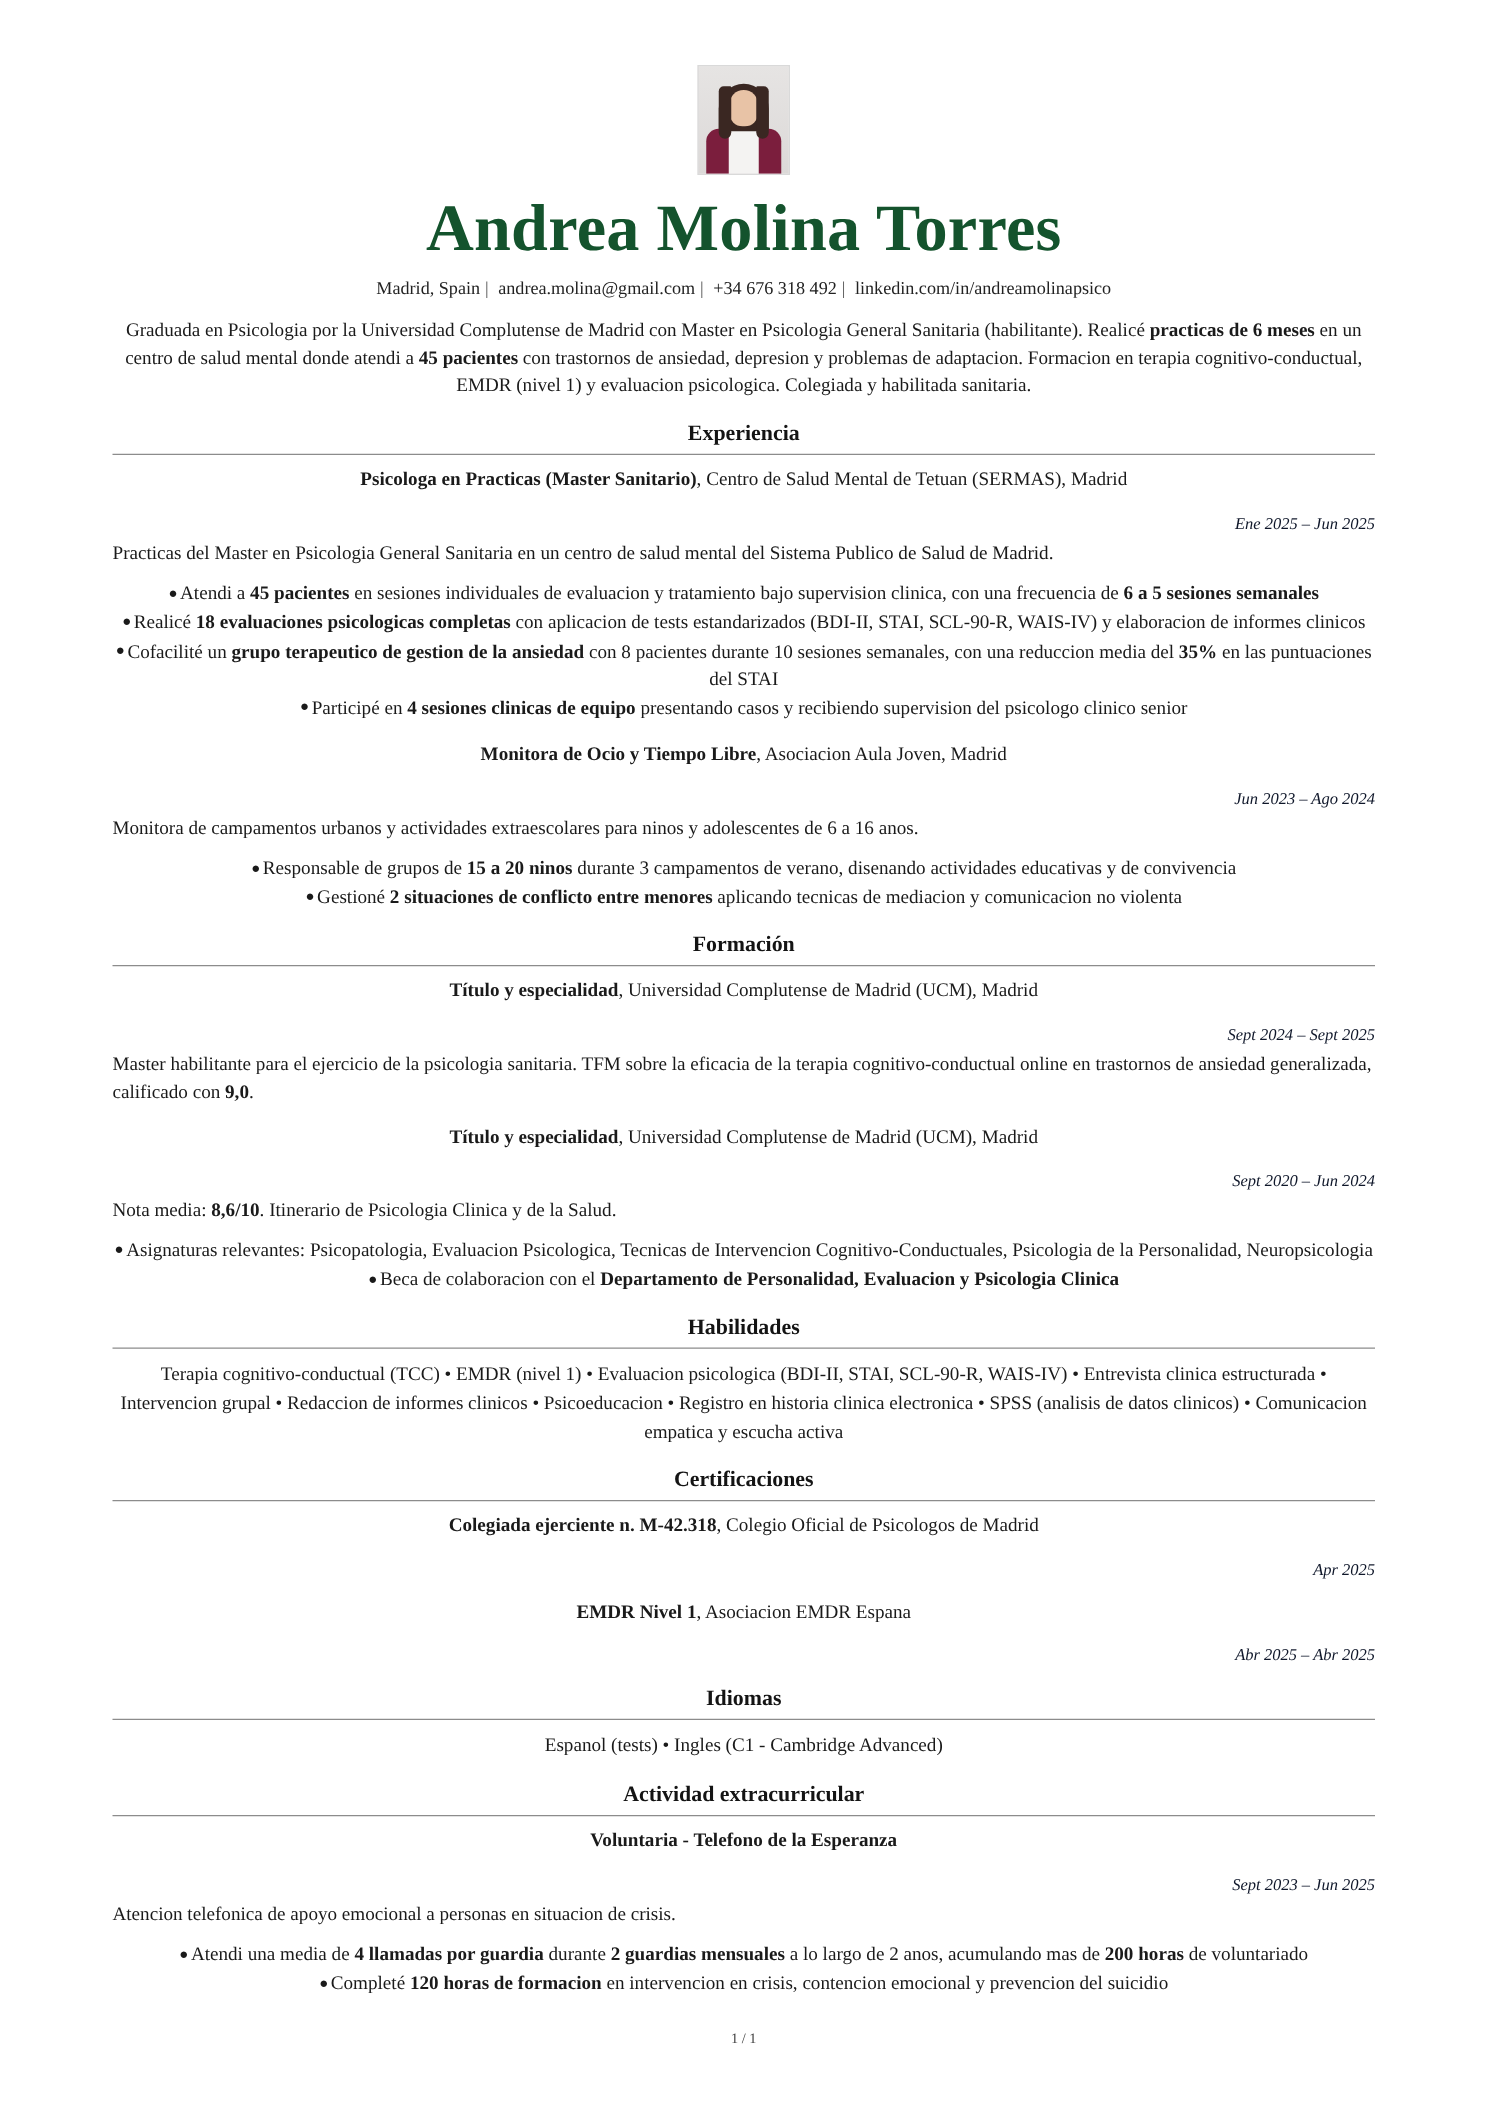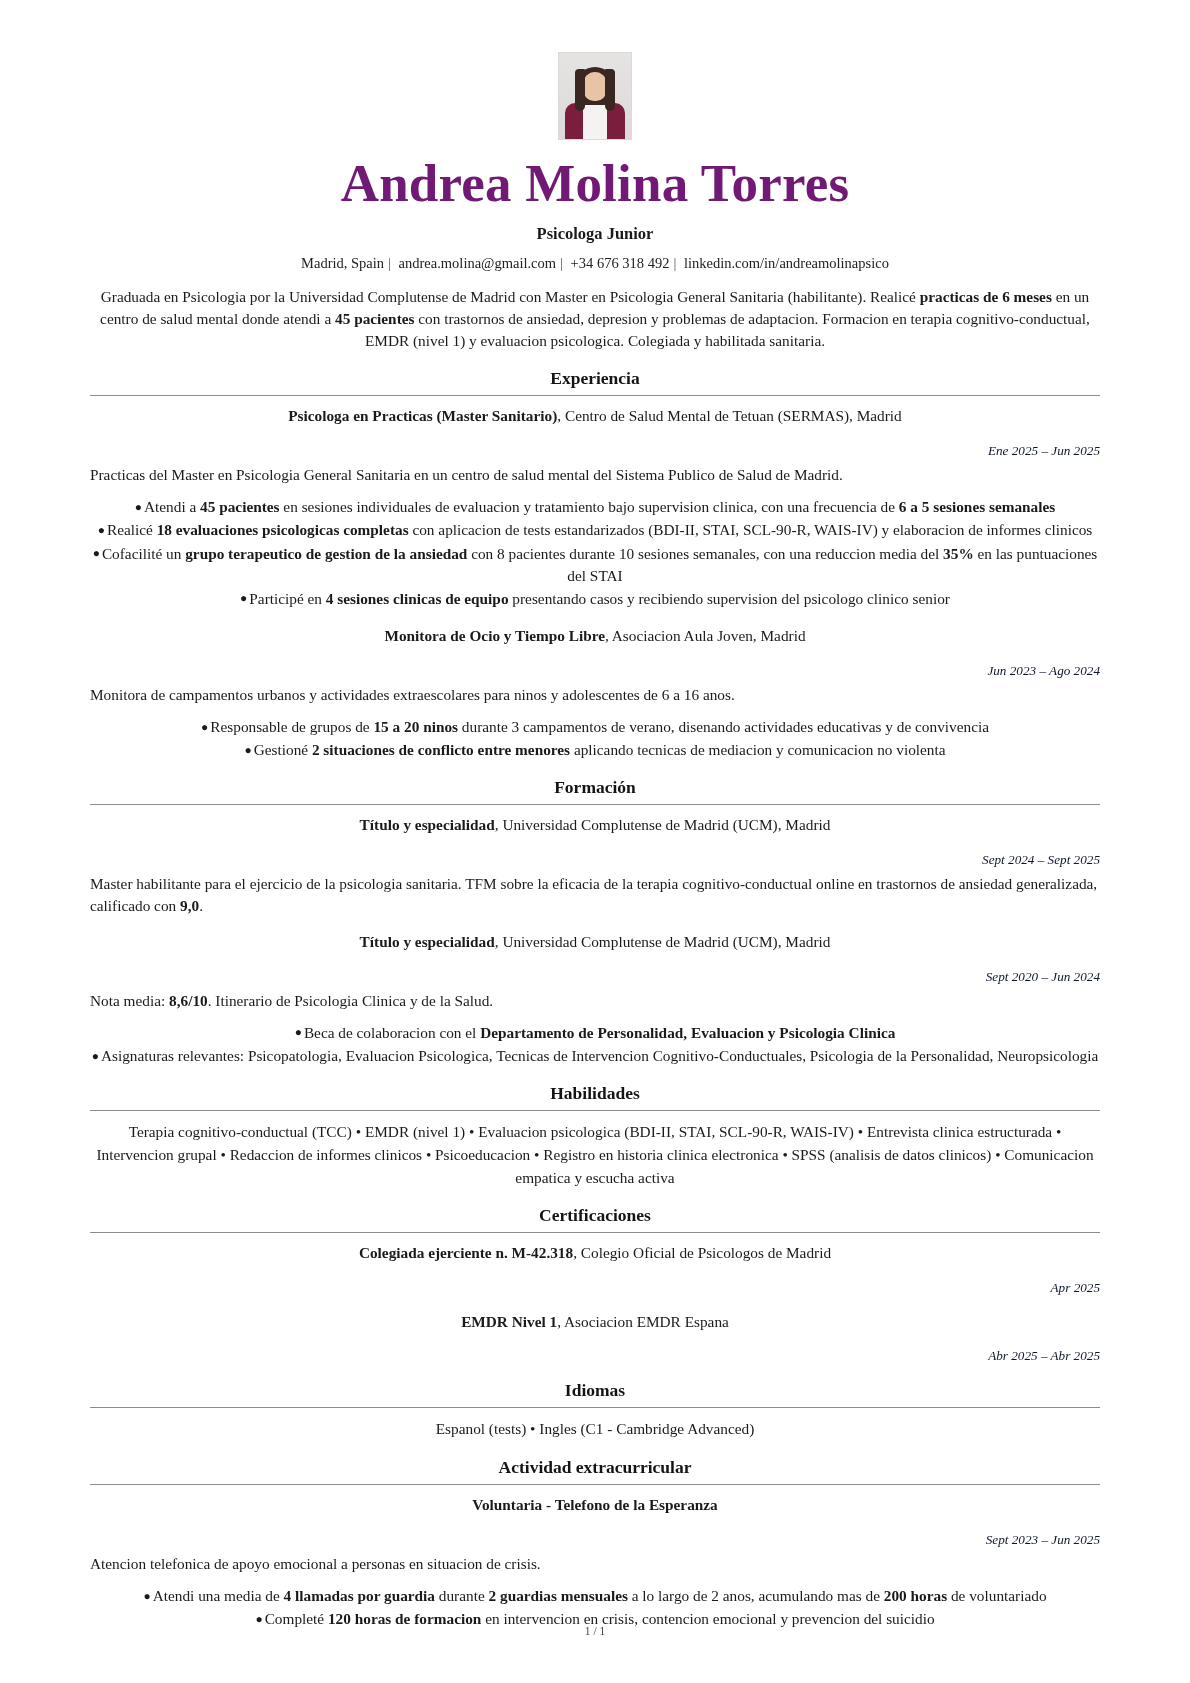--- a/index.html
+++ b/index.html
@@ -91,21 +91,21 @@
   .photo .jacket-l { left: 6px; border-radius: 10px 4px 0 0; }
   .photo .jacket-r { right: 6px; border-radius: 4px 10px 0 0; }
 
   .name {
     text-align: center;
     font-size: 53px;
     font-weight: 700;
     letter-spacing: 0.2px;
     line-height: 1.05;
     margin: 16px 0 0 0;
-    color: #701a75;
+    color: #14532d;
   }
   .job-title {
     text-align: center;
     font-size: 16.5px;
     font-weight: 700;
     margin-top: 12px;
     color: #1a1a1a;
   }
   .contact {
     text-align: center;
@@ -198,21 +198,20 @@
         <div class="body"></div>
         <div class="face"></div>
         <div class="hair-front-l"></div>
         <div class="hair-front-r"></div>
         <div class="jacket-l"></div>
         <div class="jacket-r"></div>
       </div>
     </div>
 
     <h1 class="name">Andrea Molina Torres</h1>
-    <div class="job-title">Psicologa Junior</div>
 
     <div class="contact">
       <span>Madrid, Spain</span><span class="sep">|</span>
       <span>andrea.molina@gmail.com</span><span class="sep">|</span>
       <span>+34 676 318 492</span><span class="sep">|</span>
       <span>linkedin.com/in/andreamolinapsico</span>
     </div>
 
     <div class="summary">Graduada en Psicologia por la Universidad Complutense de Madrid con Master en Psicologia General Sanitaria (habilitante). Realicé <b>practicas de 6 meses</b> en un centro de salud mental donde atendi a <b>45 pacientes</b> con trastornos de ansiedad, depresion y problemas de adaptacion. Formacion en terapia cognitivo-conductual, EMDR (nivel 1) y evaluacion psicologica. Colegiada y habilitada sanitaria.</div>
 
@@ -250,22 +249,22 @@
           <div class="entry">
             <div class="entry-head"><b>Título y especialidad</b>, Universidad Complutense de Madrid (UCM), Madrid</div>
             <div class="entry-dates">Sept 2024 – Sept 2025</div>
             <div class="entry-desc">Master habilitante para el ejercicio de la psicologia sanitaria. TFM sobre la eficacia de la terapia cognitivo-conductual online en trastornos de ansiedad generalizada, calificado con <b>9,0</b>.</div>
           </div>
           <div class="entry">
             <div class="entry-head"><b>Título y especialidad</b>, Universidad Complutense de Madrid (UCM), Madrid</div>
             <div class="entry-dates">Sept 2020 – Jun 2024</div>
             <div class="entry-desc">Nota media: <b>8,6/10</b>. Itinerario de Psicologia Clinica y de la Salud.</div>
             <div class="bullets">
+              <div class="bullet"><span class="dot">●</span>Asignaturas relevantes: Psicopatologia, Evaluacion Psicologica, Tecnicas de Intervencion Cognitivo-Conductuales, Psicologia de la Personalidad, Neuropsicologia</div>
               <div class="bullet"><span class="dot">●</span>Beca de colaboracion con el <b>Departamento de Personalidad, Evaluacion y Psicologia Clinica</b></div>
-              <div class="bullet"><span class="dot">●</span>Asignaturas relevantes: Psicopatologia, Evaluacion Psicologica, Tecnicas de Intervencion Cognitivo-Conductuales, Psicologia de la Personalidad, Neuropsicologia</div>
             </div>
           </div>
         </div>
     </div>
 
     <div class="section">
       <div class="section-title">Habilidades</div>
       <div class="rule"></div>
       <div class="inline-list"><span>Terapia cognitivo-conductual (TCC)</span><span> • </span><span>EMDR (nivel 1)</span><span> • </span><span>Evaluacion psicologica (BDI-II, STAI, SCL-90-R, WAIS-IV)</span><span> • </span><span>Entrevista clinica estructurada</span><span> • </span><span>Intervencion grupal</span><span> • </span><span>Redaccion de informes clinicos</span><span> • </span><span>Psicoeducacion</span><span> • </span><span>Registro en historia clinica electronica</span><span> • </span><span>SPSS (analisis de datos clinicos)</span><span> • </span><span>Comunicacion empatica y escucha activa</span></div>
     </div>

